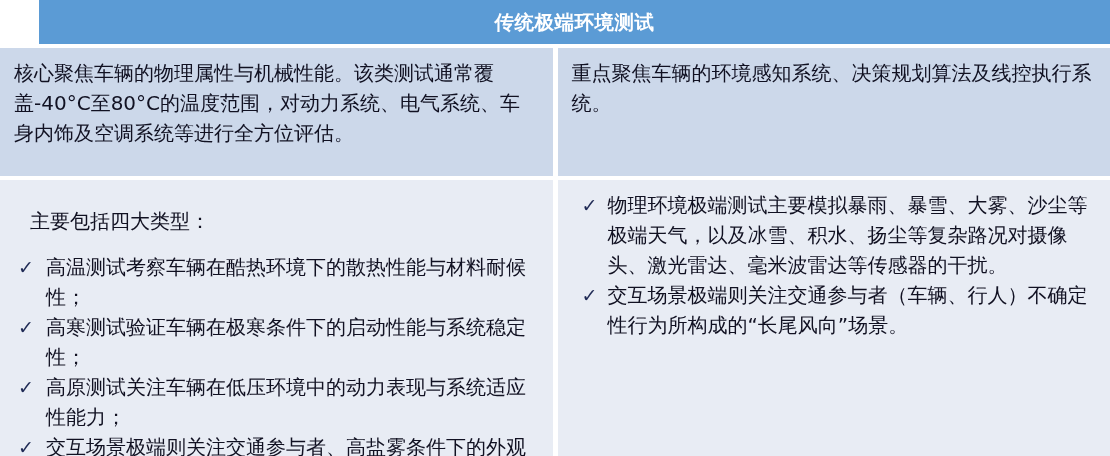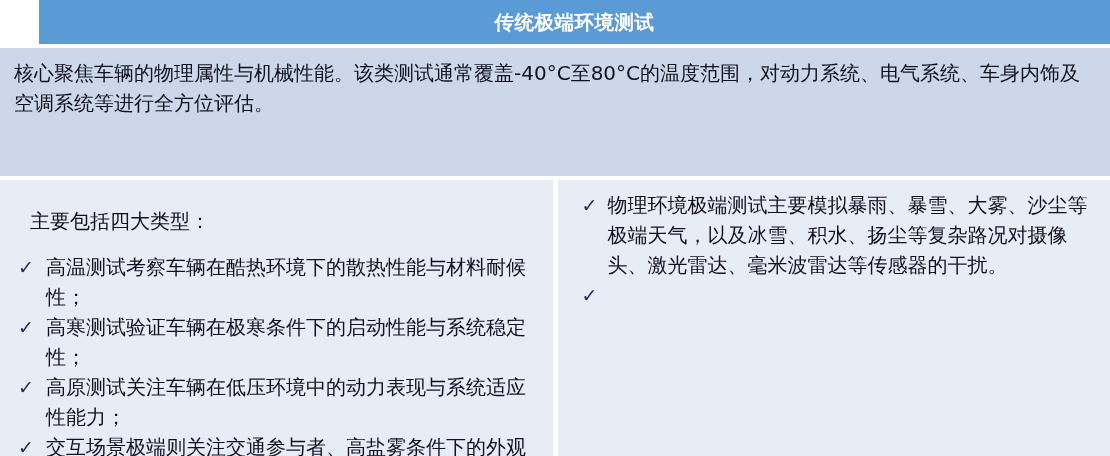--- a/index.html
+++ b/index.html
@@ -83,20 +83,23 @@
   <div class="header-row">
     <div class="header-cell">传统极端环境测试</div>
   </div>
 
   <div class="gap-row"></div>
 
   <div class="body-row row1">
     <div class="cell">
       <p class="para">核心聚焦车辆的物理属性与机械性能。该类测试通常覆盖-40°C至80°C的温度范围，对动力系统、电气系统、车身内饰及空调系统等进行全方位评估。</p>
     </div>
+    <div class="cell">
+      <p class="para">重点聚焦车辆的环境感知系统、决策规划算法及线控执行系统。</p>
+    </div>
   </div>
 
   <div class="gap-row"></div>
 
   <div class="body-row row2">
 
     <div class="cell">
       <p class="lead">主要包括四大类型：</p>
       <ul class="checklist">
         <li>
@@ -119,19 +122,20 @@
     </div>
 
     <div class="cell">
       <ul class="checklist indent-right">
         <li>
           <span class="tick">✓</span>
           <span>物理环境极端测试主要模拟暴雨、暴雪、大雾、沙尘等极端天气，以及冰雪、积水、扬尘等复杂路况对摄像头、激光雷达、毫米波雷达等传感器的干扰。</span>
         </li>
         <li>
           <span class="tick">✓</span>
+          <span>交互场景极端则关注交通参与者（车辆、行人）不确定性行为所构成的“长尾风向”场景。</span>
         </li>
       </ul>
     </div>
 
   </div>
 
 </div>
 
 </body></html>

